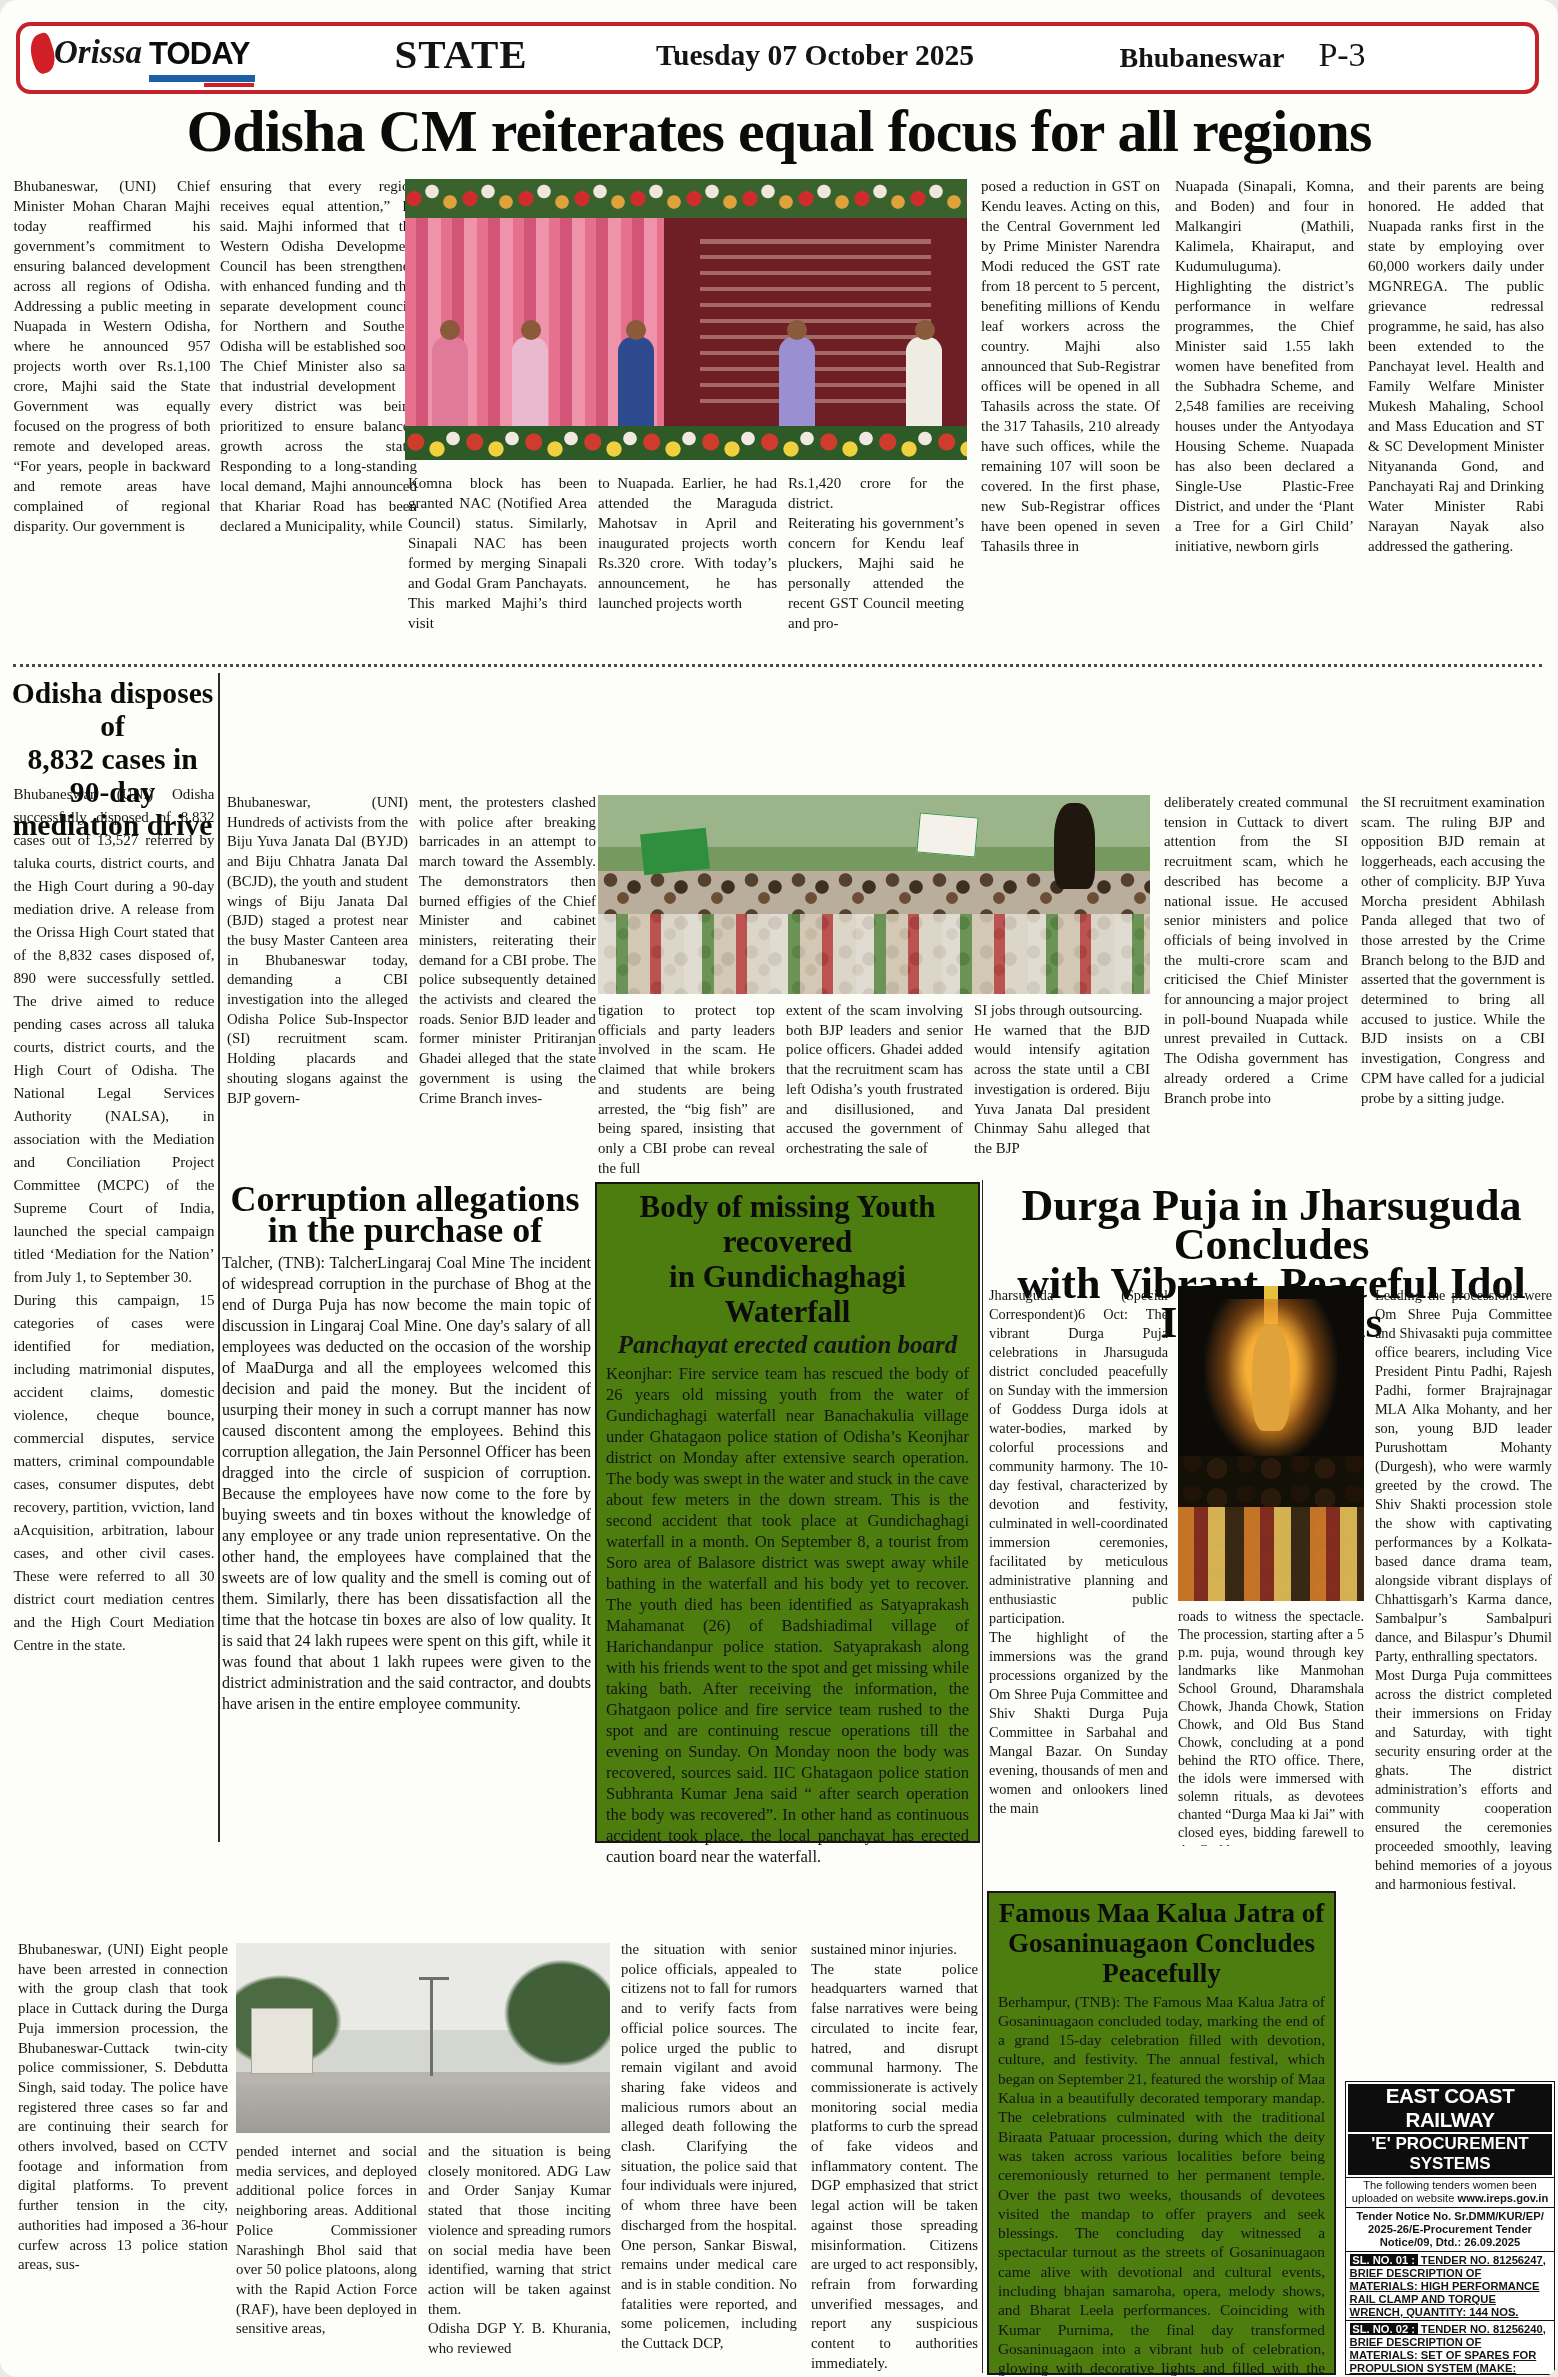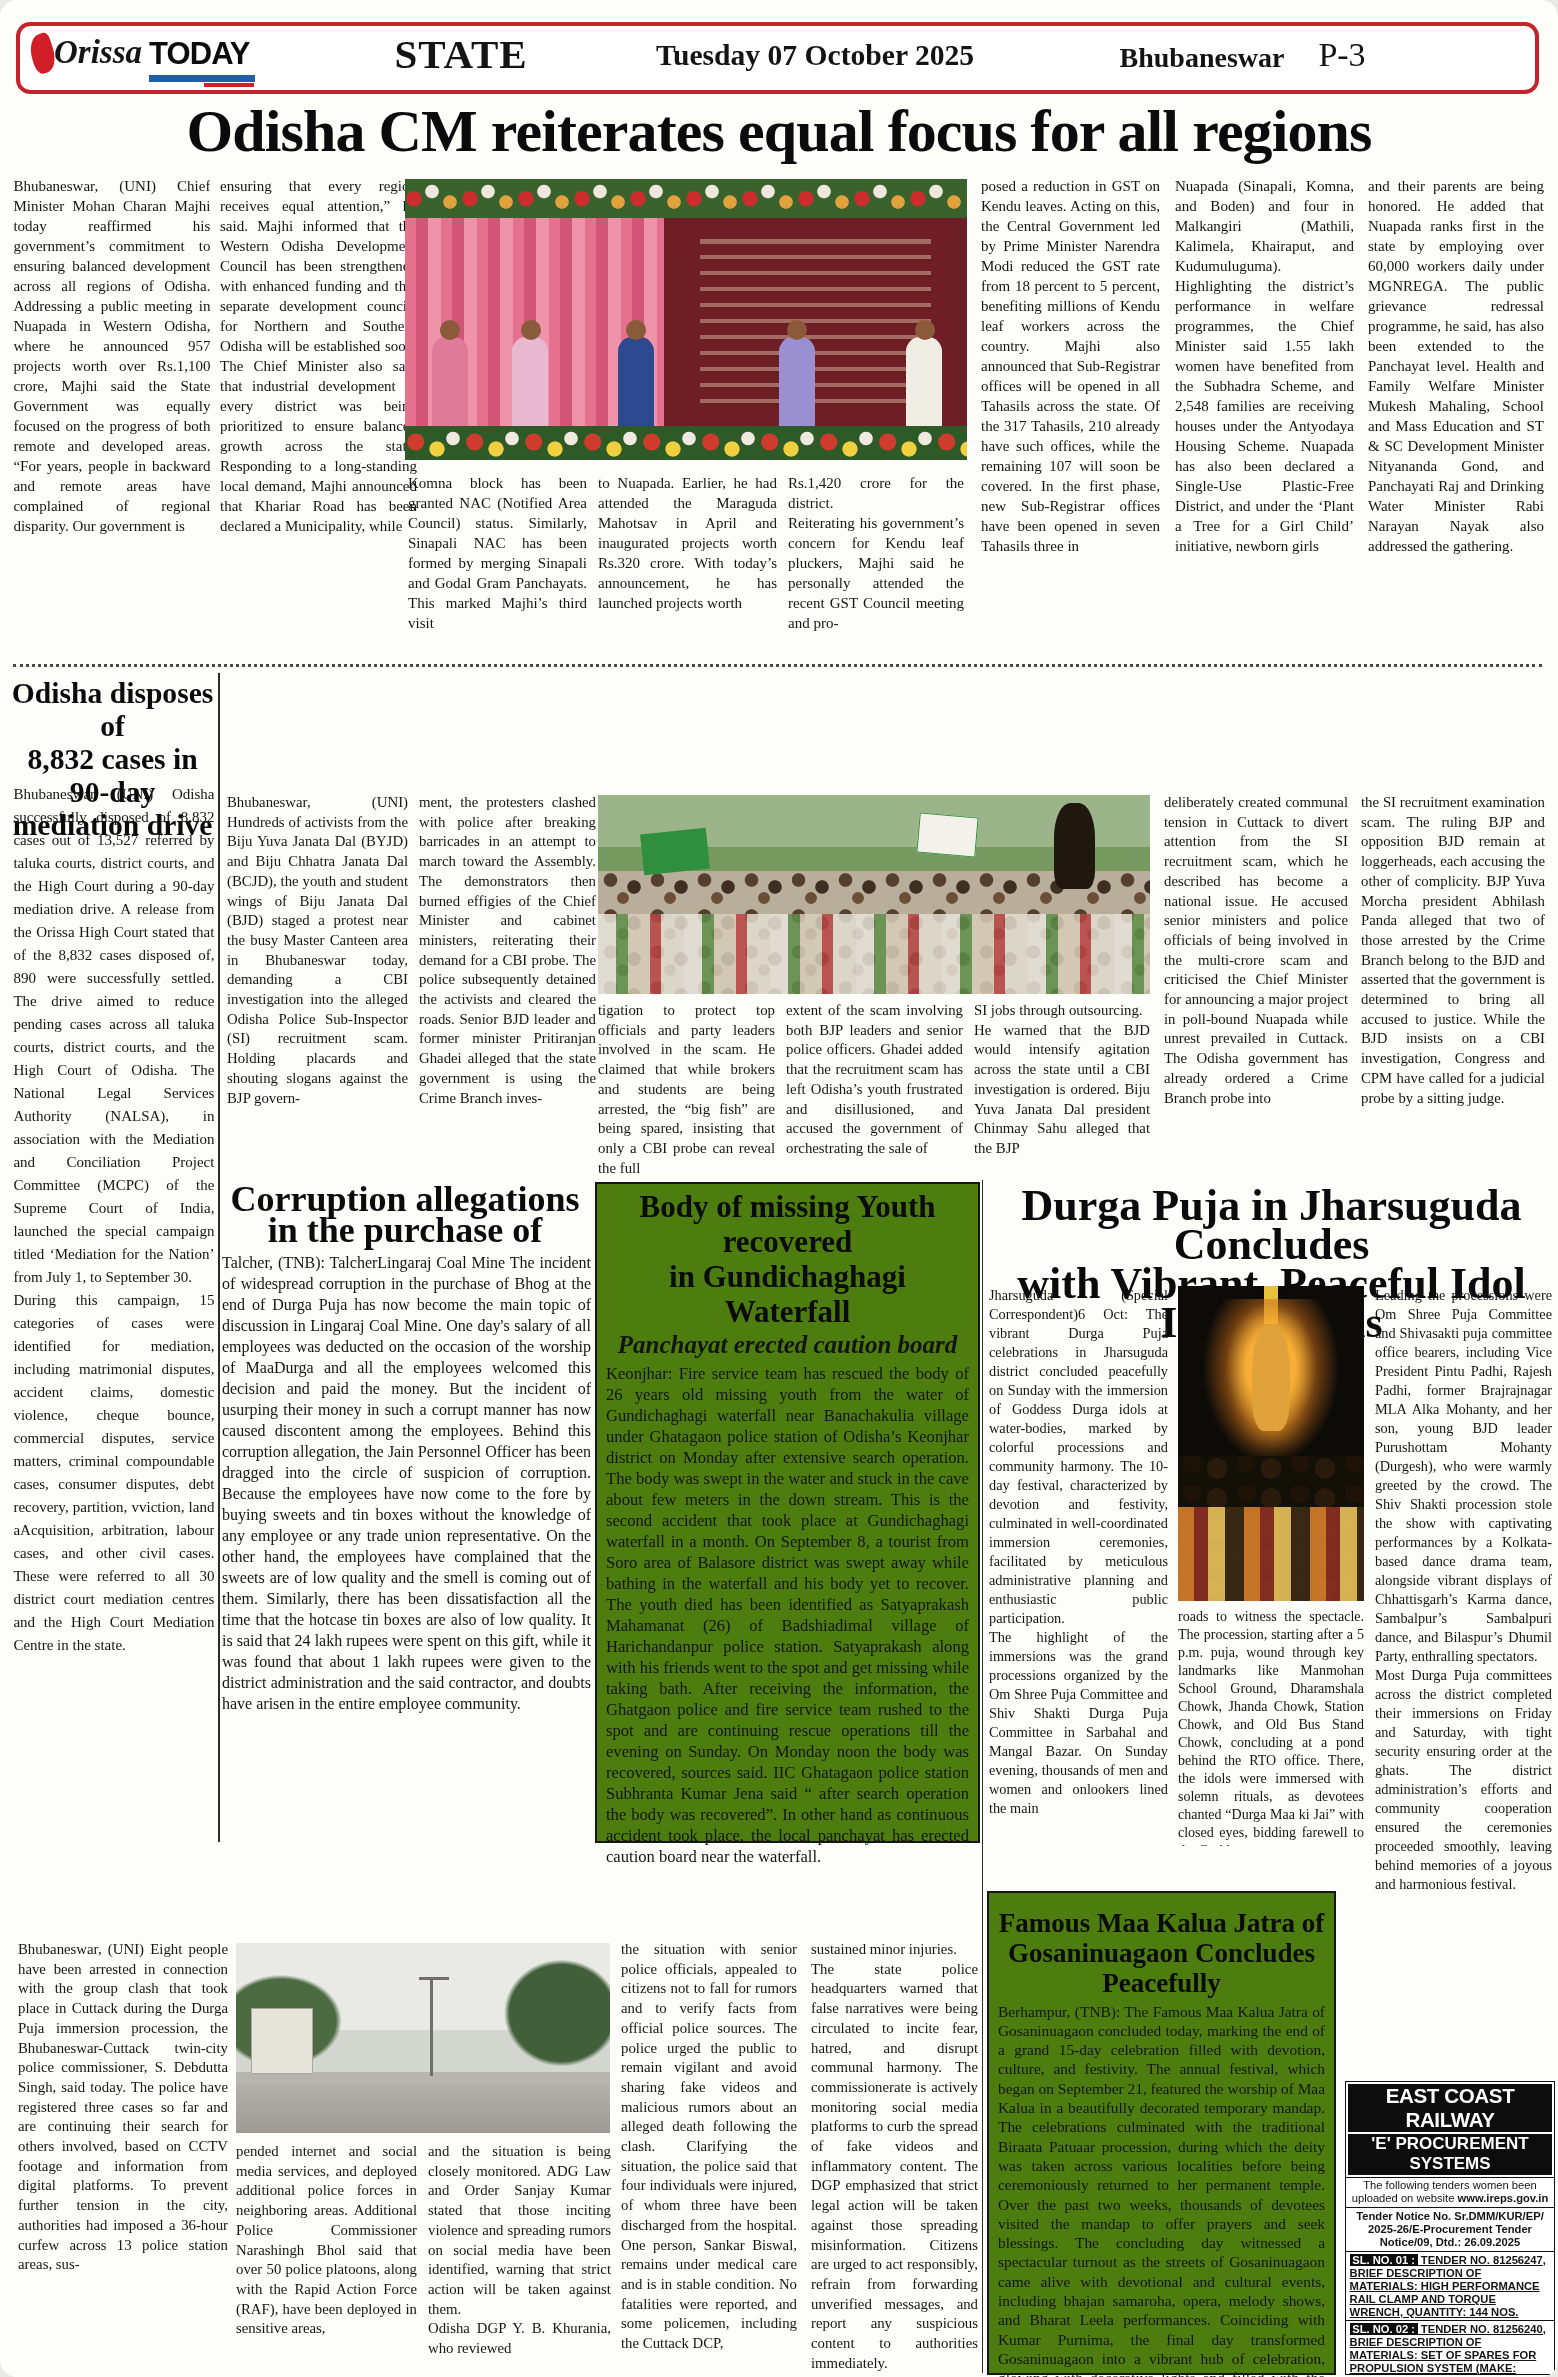--- a/index.html
+++ b/index.html
@@ -231,21 +231,21 @@
     <div class="ph-part road"></div>
   </div>
 
   <div class="col colsm" style="left:236px;top:2142px;width:181px;height:233px;">pended internet and social media services, and deployed additional police forces in neighboring areas. Additional Police Commissioner Narashingh Bhol said that over 50 police platoons, along with the Rapid Action Force (RAF), have been deployed in sensitive areas,</div>
   <div class="col colsm" style="left:428px;top:2142px;width:183px;height:233px;">and the situation is being closely monitored. ADG Law and Order Sanjay Kumar stated that those inciting violence and spreading rumors on social media have been identified, warning that strict action will be taken against them.
 Odisha DGP Y. B. Khurania, who reviewed</div>
   <div class="col colsm" style="left:621px;top:1940px;width:176px;height:435px;">the situation with senior police officials, appealed to citizens not to fall for rumors and to verify facts from official police sources. The police urged the public to remain vigilant and avoid sharing fake videos and malicious rumors about an alleged death following the clash. Clarifying the situation, the police said that four individuals were injured, of whom three have been discharged from the hospital. One person, Sankar Biswal, remains under medical care and is in stable condition. No fatalities were reported, and some policemen, including the Cuttack DCP,</div>
   <div class="col colsm" style="left:811px;top:1940px;width:167px;height:435px;">sustained minor injuries.
 The state police headquarters warned that false narratives were being circulated to incite fear, hatred, and disrupt communal harmony. The commissionerate is actively monitoring social media platforms to curb the spread of fake videos and inflammatory content. The DGP emphasized that strict legal action will be taken against those spreading misinformation. Citizens are urged to act responsibly, refrain from forwarding unverified messages, and report any suspicious content to authorities immediately.</div>
 
-  <div class="box" style="left:987px;top:1891px;width:349px;height:484px;padding:15px 9px;border-width:2.2px;">
+  <div class="box" style="left:987px;top:1891px;width:349px;height:484px;padding:5px 9px;border-width:2.2px;">
     <div class="hl" id="kal-headline">
       <div>Famous Maa Kalua Jatra of</div>
       <div>Gosaninuagaon Concludes Peacefully</div>
     </div>
     <div style="text-align:justify;white-space:pre-line;font-size:15.4px;line-height:19.3px;overflow:hidden;height:401px;margin-top:3.6px;">Berhampur, (TNB): The Famous Maa Kalua Jatra of Gosaninuagaon concluded today, marking the end of a grand 15-day celebration filled with devotion, culture, and festivity.  The annual festival, which began on September 21, featured the worship of Maa Kalua in a beautifully decorated temporary mandap. The celebrations culminated with the traditional Biraata Patuaar procession, during which the deity was taken across various localities before being ceremoniously returned to her permanent temple.  Over the past two weeks, thousands of devotees visited the mandap to offer prayers and seek blessings. The concluding day witnessed a spectacular turnout as the streets of Gosaninuagaon came alive with devotional and cultural events, including bhajan samaroha, opera, melody shows, and Bharat Leela performances.  Coinciding with Kumar Purnima, the final day transformed Gosaninuagaon into a vibrant hub of celebration, glowing with decorative lights and filled with the sounds of devotion and joy.</div>
   </div>
 
   <div class="abs" id="railway-ad">
     <div class="ad-title">EAST COAST RAILWAY</div>
     <div class="ad-sub">'E' PROCUREMENT SYSTEMS</div>

